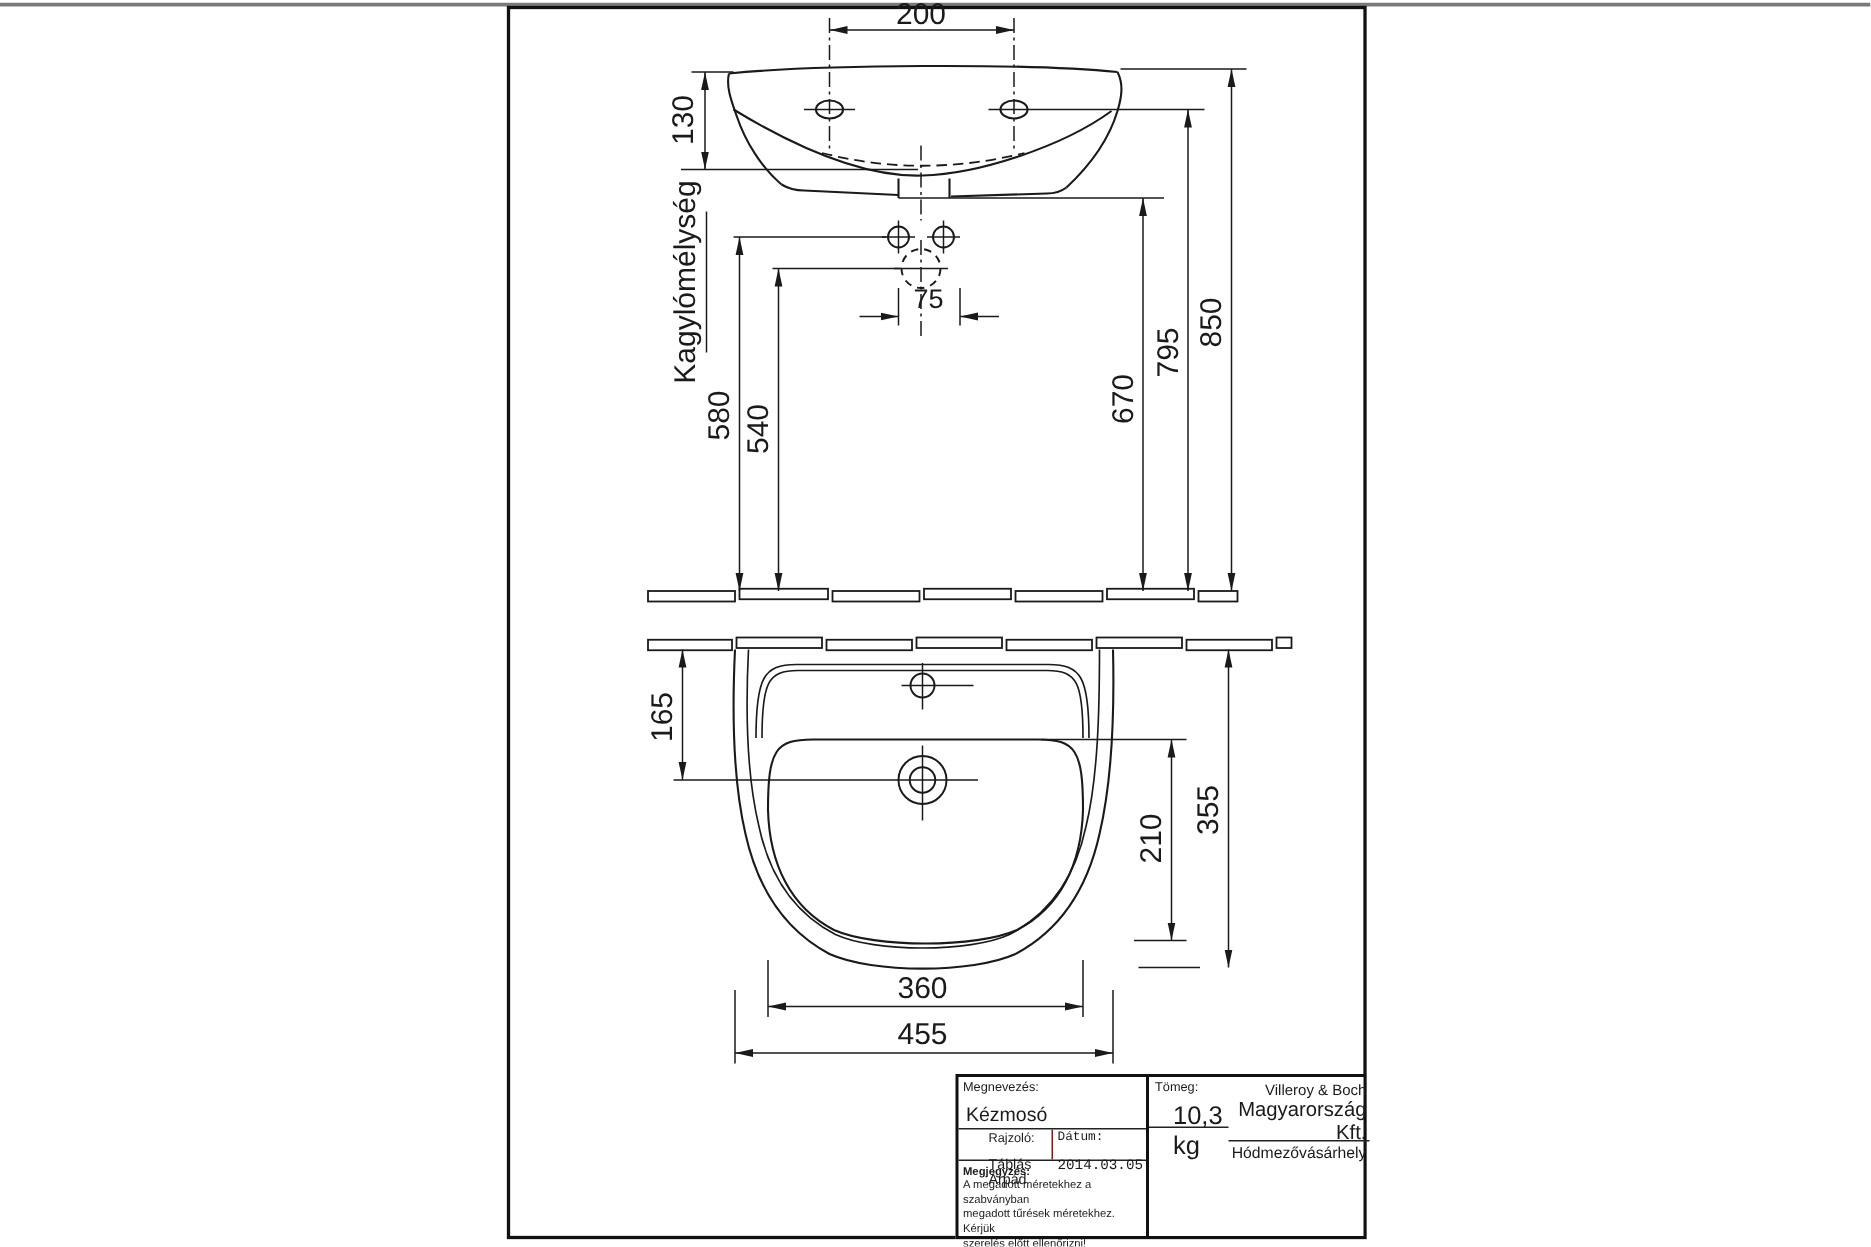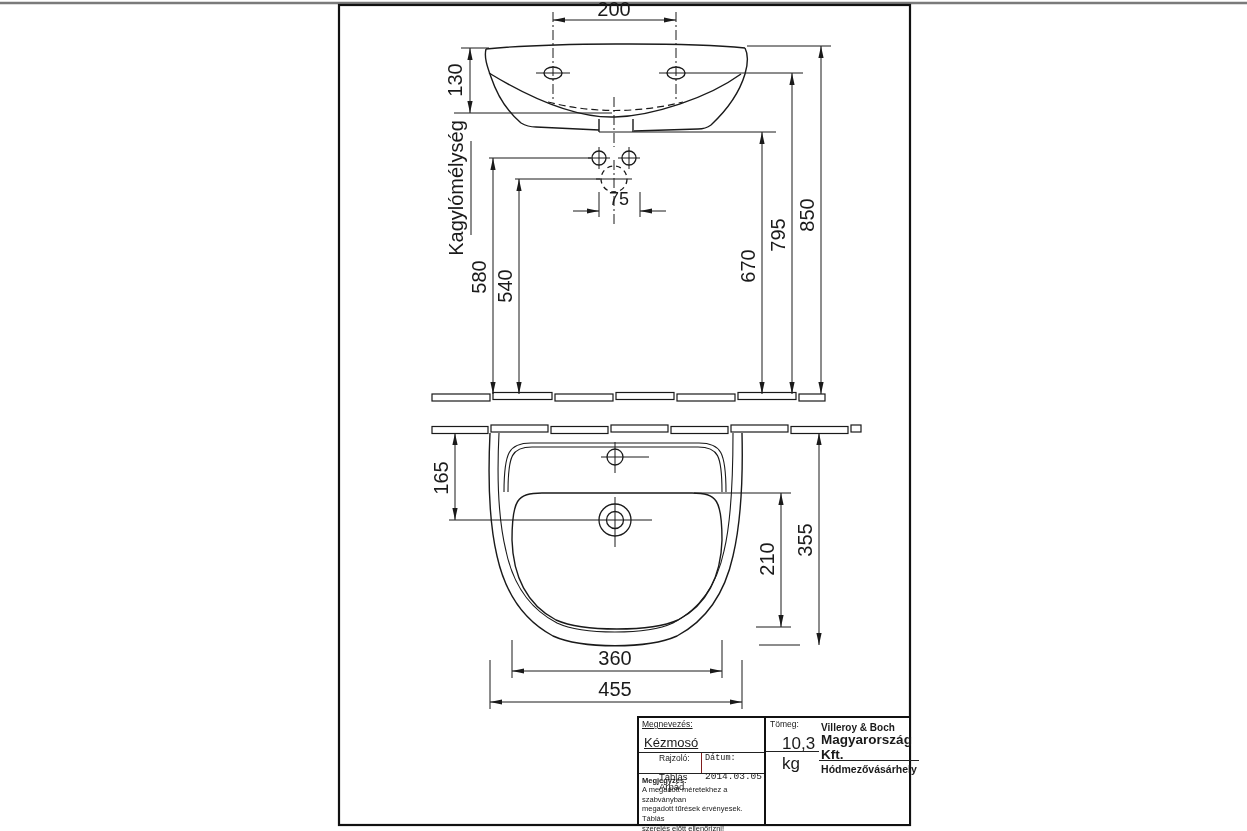--- a/index.html
+++ b/index.html
@@ -8,27 +8,27 @@
   svg{position:absolute;left:0;top:0;}
   svg text{font-family:"Liberation Sans",sans-serif;fill:#1a1a1a;}
   .dimtxt{font-size:20px;}
   .dimtxt-small{font-size:18px;}
   
   .tb{position:absolute;left:637px;top:716px;width:274px;height:110px;
       border:2px solid #111;box-sizing:border-box;background:#fff;display:flex;}
   .tb *{box-sizing:border-box;}
   .tb-left{width:127px;border-right:2px solid #111;display:flex;flex-direction:column;}
   .tb-right{flex:1;display:flex;flex-direction:row;}
-  .tb-row1L{height:48px;border-bottom:1px solid #222;padding:2px 3px;text-decoration:underline;}
+  .tb-row1L{height:48px;border-bottom:1px solid #222;padding:2px 3px;}
   .tb-row2L{height:21px;border-bottom:1px solid #222;display:flex;}
   .tb-cell-a{width:63px;border-right:1px solid #7f1d1d;padding:1px 20px;}
   .tb-cell-b{flex:1;padding:1px 3px;font-family:Liberation Mono, monospace;}
   .tb-row3L{flex:1;padding:2px 3px;}
   .tb-row1R{height:34px;border-bottom:1px solid #222;padding:2px 4px;}
-  .tb-row2R{height:43px;border-bottom:1px solid #222;padding:2px 2px;text-align:left;font-weight:bold;}
+  .tb-row2R{height:43px;border-bottom:1px solid #222;padding:2px 2px;text-align:right;}
   .tb-row3R{flex:1;padding:2px 4px;}
   .lbl{font-size:8.5px;line-height:1.15;}
   .lbl-b{font-size:7.5px;font-weight:700;line-height:1.2;}
   .val-name{font-size:13px;margin-top:5px;padding-left:2px;}
   .val-sm{font-size:9.5px;line-height:1.1;margin-top:8px;}
   .val-mass{font-size:17px;margin-top:4px;padding-left:12px;}
   .note{font-size:7.5px;line-height:1.3;}
   .co1{font-size:10px;margin-top:2px;}
   .co2{font-size:13.5px;line-height:1.1;}
   .co3{font-size:10.5px;line-height:1.15;}
@@ -182,21 +182,21 @@
         <div class="val-sm">Táblás Árpád</div>
       </div>
       <div class="tb-cell-b">
         <div class="lbl">Dátum:</div>
         <div class="val-sm">2014.03.05.</div>
       </div>
     </div>
     <div class="tb-row3L">
       <div class="lbl-b">Megjegyzés:</div>
       <div class="note">A megadott méretekhez a szabványban</div>
-      <div class="note">megadott tűrések érvényesek. Táblás</div>
+      <div class="note">megadott tűrések méretekhez. Kérjük</div>
       <div class="note">szerelés előtt ellenőrizni!</div>
     </div>
   </div>
   <div class="tb-right">
     <div class="tb-row1R">
       <div class="lbl">Tömeg:</div>
       <div class="val-mass">10,3 kg</div>
     </div>
     <div class="tb-row2R">
       <div class="co1">Villeroy  &amp; Boch</div>

